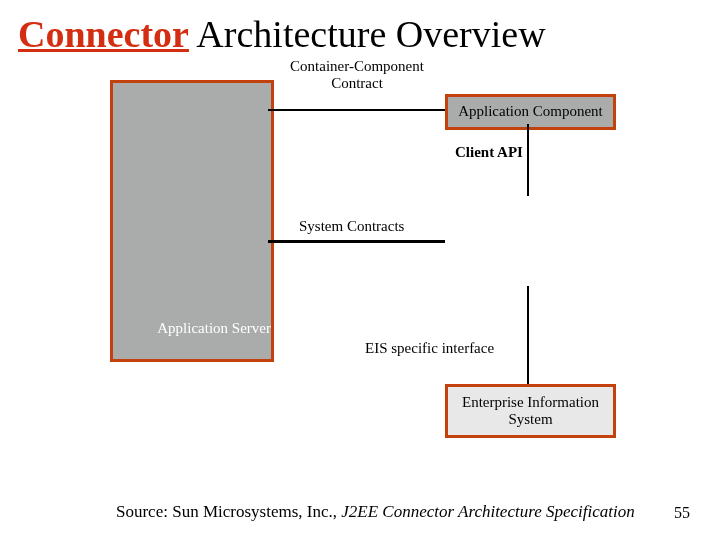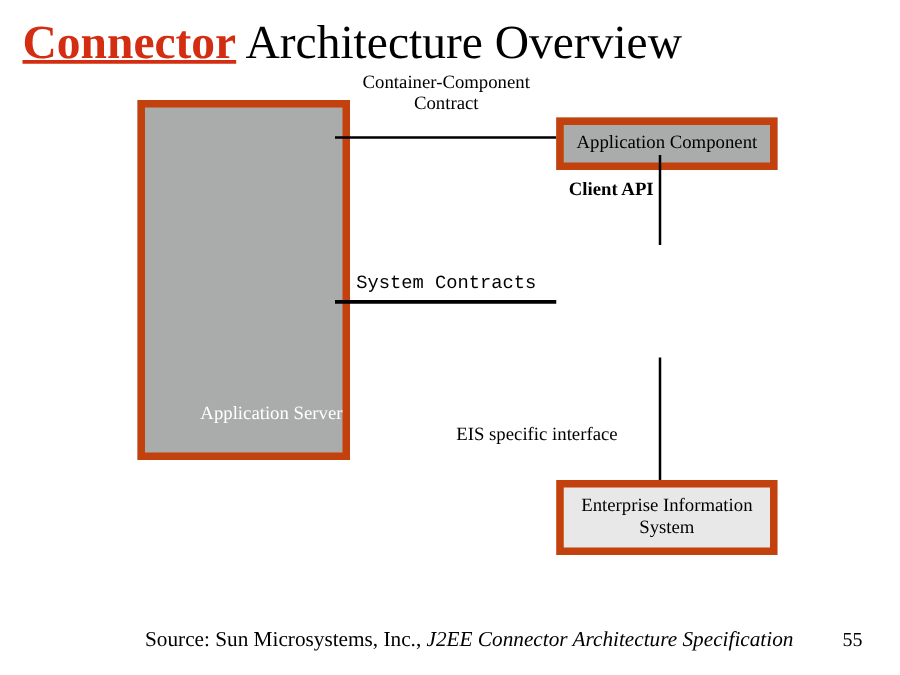--- a/index.html
+++ b/index.html
@@ -25,21 +25,21 @@
   }
   .canvas {
     position: absolute;
     left: 110px;
     top: 62px;
     width: 500px;
     height: 400px;
   }
   .box {
     position: absolute;
-    border: 6px solid #c2410c;
+    border: 3px solid #c2410c;
     text-align: center;
     font-family: "Times New Roman", serif;
     display: flex;
     align-items: center;
     justify-content: center;
     line-height: 1.15;
   }
   .label {
     position: absolute;
     font-family: "Times New Roman", serif;
@@ -83,21 +83,21 @@
   <div class="line" style="left:158px;top:47px;width:177px;height:2px;"></div>
 
   <div class="box" style="left:335px;top:32px;width:165px;height:30px;background:#aaabab;color:#000;font-size:15px;">
     <span>Application Component</span>
   </div>
 
   <div class="label" style="left:345px;top:82px;font-size:15px;font-weight:bold;">Client API</div>
 
   <div class="line" style="left:417px;top:62px;width:2px;height:72px;"></div>
 
-  <div class="label" style="left:175px;top:156px;font-size:15px;font-family:Liberation Mono, monospace;">System Contracts</div>
+  <div class="label" style="left:189px;top:156px;font-size:15px;">System Contracts</div>
 
   <div class="line" style="left:158px;top:178px;width:177px;height:3px;"></div>
 
 
   <div class="line" style="left:417px;top:224px;width:2px;height:98px;"></div>
 
   <div class="label" style="left:255px;top:278px;font-size:15px;">EIS specific interface</div>
 
   <div class="box" style="left:335px;top:322px;width:165px;height:48px;background:#e8e8e8;color:#000;font-size:15px;white-space:pre-line;text-align:center;">
     <span>Enterprise Information

